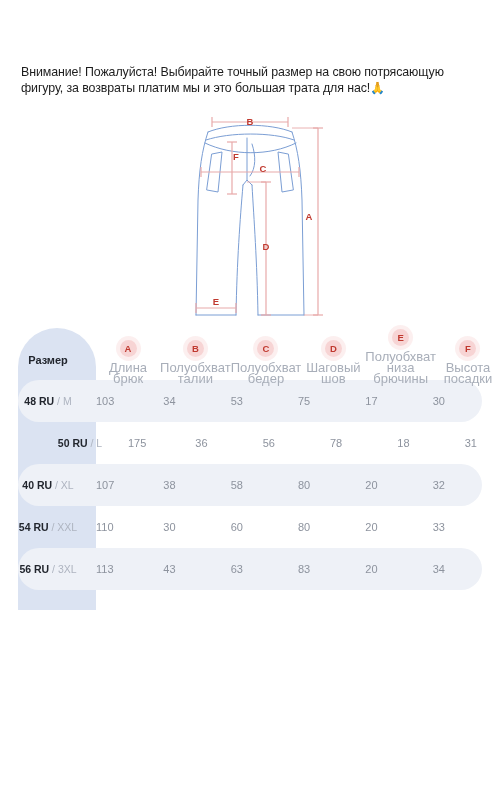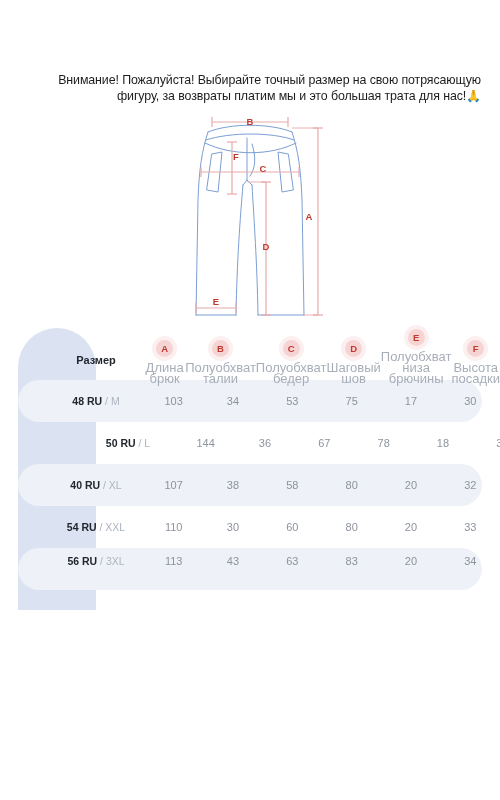--- a/index.html
+++ b/index.html
@@ -12,27 +12,26 @@
     background: #ffffff;
     font-family: "Liberation Sans", sans-serif;
     overflow: hidden;
     position: relative;
   }
 
   
   .notice {
     position: absolute;
     left: 21px;
-    top: 72px;
+    top: 64px;
     width: 460px;
     font-size: 12.4px;
     line-height: 16px;
     color: #1c1c1c;
     letter-spacing: -0.1px;
-    text-align: right;
   }
   .notice .emoji {
     font-size: 12px;
   }
 
   
   .diagram-wrap {
     position: absolute;
     left: 0;
     top: 110px;
@@ -82,35 +81,34 @@
     display: flex;
     align-items: center;
   }
 
   .cell-size {
     width: 96px;
     flex: 0 0 96px;
     text-align: center;
     font-size: 10.5px;
     color: #3a3f4a;
-    margin-left: 48px;
   }
   .cell-size b {
     font-weight: bold;
     color: #22262e;
     text-align: center;
   }
   .cell-size .alt {
     color: #aeb4c0;
     font-weight: normal;
   }
 
   .cell {
     flex: 1 1 0;
-    text-align: center;
+    text-align: left;
     font-size: 11px;
     color: #8d939e;
   }
 
   
   .head {
     position: absolute;
     left: 0;
     top: 0;
     width: 500px;
@@ -278,23 +276,23 @@
     <div class="cell">103</div>
     <div class="cell">34</div>
     <div class="cell">53</div>
     <div class="cell">75</div>
     <div class="cell">17</div>
     <div class="cell">30</div>
   </div>
 
   <div class="row" style="top:94px;padding-left:32px;">
     <div class="cell-size"><b>50 RU</b> <span class="alt">/ L</span></div>
-    <div class="cell">144</div>
+    <div class="cell">175</div>
     <div class="cell">36</div>
-    <div class="cell">67</div>
+    <div class="cell">56</div>
     <div class="cell">78</div>
     <div class="cell">18</div>
     <div class="cell">31</div>
   </div>
 
   <div class="row" style="top:136px;">
     <div class="cell-size"><b>40 RU</b> <span class="alt">/ XL</span></div>
     <div class="cell">107</div>
     <div class="cell">38</div>
     <div class="cell">58</div>
@@ -306,21 +304,21 @@
   <div class="row" style="top:178px;">
     <div class="cell-size"><b>54 RU</b> <span class="alt">/ XXL</span></div>
     <div class="cell">110</div>
     <div class="cell">30</div>
     <div class="cell">60</div>
     <div class="cell">80</div>
     <div class="cell">20</div>
     <div class="cell">33</div>
   </div>
 
-  <div class="row" style="top:212px;">
+  <div class="row" style="top:220px;">
     <div class="cell-size"><b>56 RU</b> <span class="alt">/ 3XL</span></div>
     <div class="cell">113</div>
     <div class="cell">43</div>
     <div class="cell">63</div>
     <div class="cell">83</div>
     <div class="cell">20</div>
     <div class="cell">34</div>
   </div>
 
 </div>

